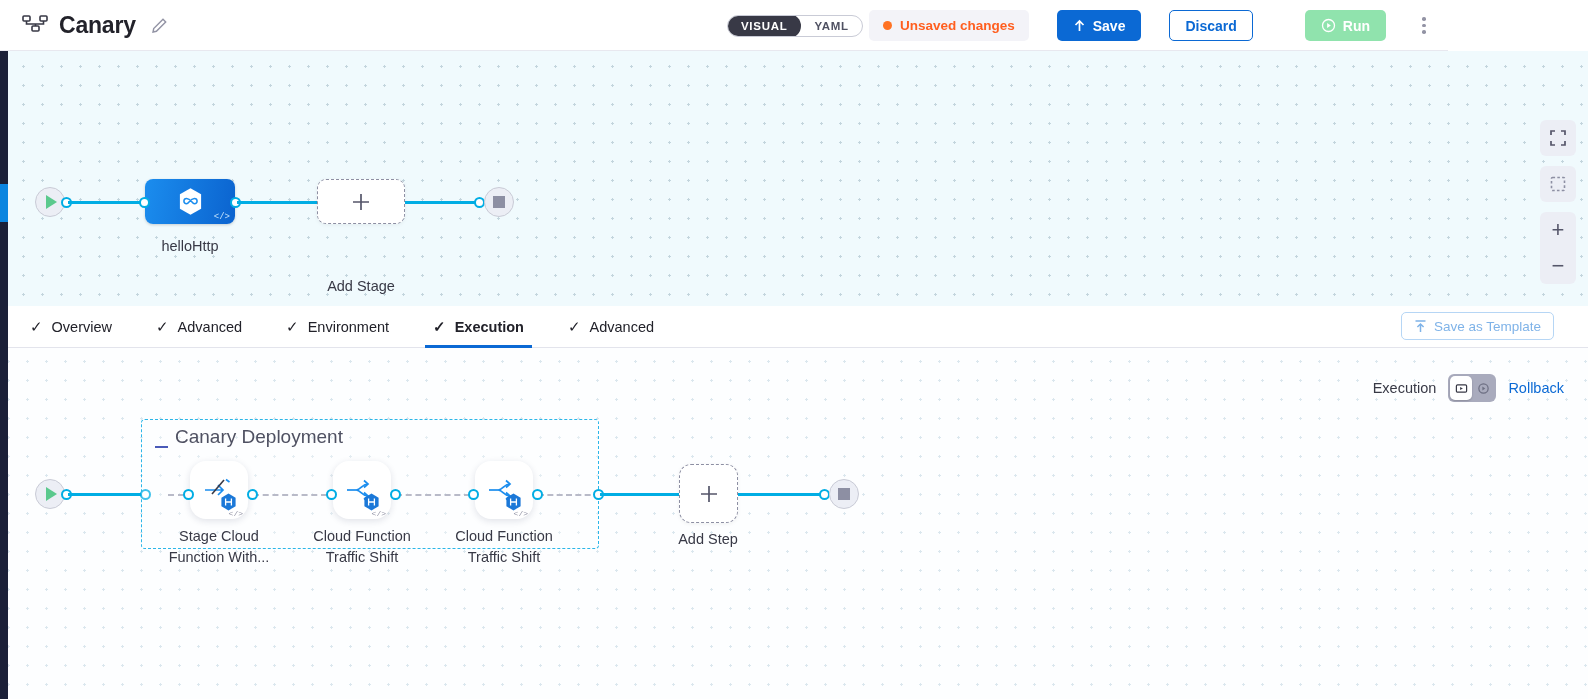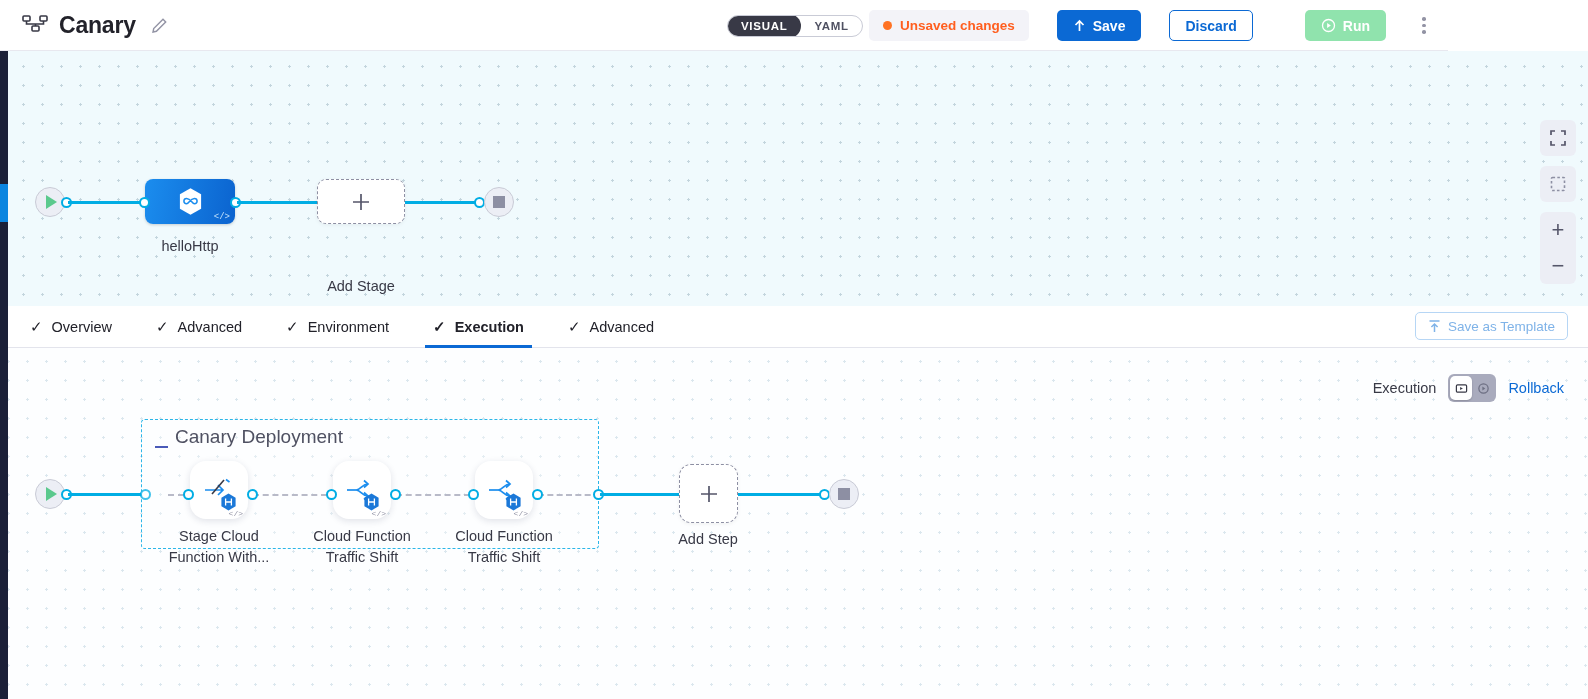--- a/index.html
+++ b/index.html
@@ -122,21 +122,21 @@
     padding: 0 22px; font-size: 14.5px; color: #22222a; cursor: pointer;
     position: relative;
   }
   .tab .chk { font-size: 15px; color: #22222a; }
   .tab.active { font-weight: bold; }
   .tab.active::after {
     content: ""; position: absolute; left: 14px; right: 14px; bottom: 0;
     height: 2.5px; background: #0b69d4;
   }
   .btn-template {
-    position: absolute; right: 20px; top: 6px; height: 28px;
+    position: absolute; right: 34px; top: 6px; height: 28px;
     border: 1px solid #b6d6f5; border-radius: 5px; background: #ffffff;
     display: flex; align-items: center; gap: 7px; padding: 0 12px;
     font-size: 13.5px; color: #7fb3e8; cursor: pointer;
   }
 
   
   .exec-row { position: absolute; right: 24px; top: 374px; display: flex; align-items: center; gap: 12px; z-index: 15; }
   .exec-label { font-size: 14.5px; color: #383946; }
   .exec-toggle { display: flex; border-radius: 6px; background: #a9abbd; height: 28px; width: 48px; padding: 2px; }
   .exec-seg { flex: 1; border-radius: 5px; display: flex; align-items: center; justify-content: center; cursor: pointer; }

